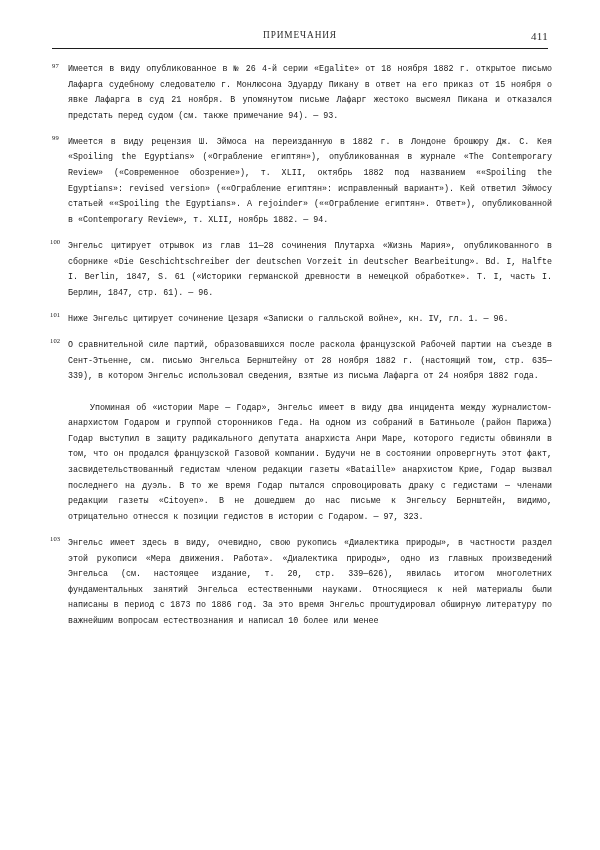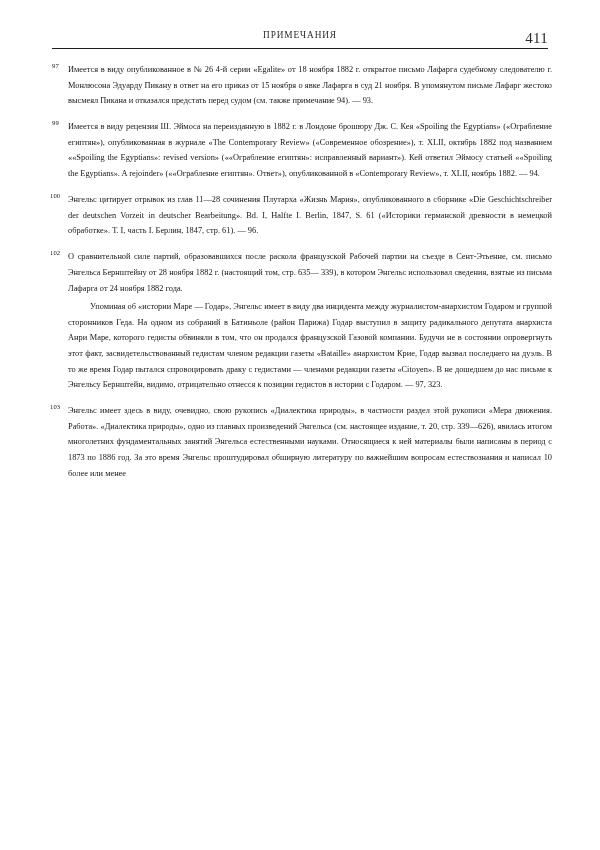--- a/index.html
+++ b/index.html
@@ -46,21 +46,21 @@
     text-align: center;
     font-size: 9.3px;
     letter-spacing: 0.9px;
     color: #2b2b2b;
     white-space: nowrap;
   }
   .head-folio {
     position: absolute;
     right: 0;
     top: 0;
-    font-size: 15px;
+    font-size: 11px;
     color: #2b2b2b;
     letter-spacing: 0.3px;
   }
   .head-rule {
     position: absolute;
     left: 52px;
     right: 52px;
     top: 48px;
     height: 1px;
     background: #1d1d1d;
@@ -94,24 +94,25 @@
   .note-body {
     font-size: 8.35px;
     line-height: 15.6px;
     text-align: justify;
     text-justify: inter-word;
     color: #161616;
     hyphens: manual;
   }
   .note-body p {
     margin: 0;
+    font-family: Liberation Mono, monospace;
   }
   .note-body p + p {
     text-indent: 22px;
-    margin-top: 3px;
+    margin-top: 16px;
   }
 </style>
 </head>
 <body>
 
 <div class="page">
 
   <div class="running-head">
     <div class="running-head-inner">
       <div class="head-title">ПРИМЕЧАНИЯ</div>
@@ -137,20 +138,26 @@
       </div>
     </div>
 
     <div class="note">
       <span class="note-num wide">100</span>
       <div class="note-body">
         <p>Энгельс цитирует отрывок из глав 11—28 сочинения Плутарха «Жизнь Мария», опубликованного в сборнике «Die Geschichtschreiber der deutschen Vorzeit in deutscher Bearbeitung». Bd. I, Halfte I. Berlin, 1847, S. 61 («Историки германской древности в немецкой обработке». Т. I, часть I. Берлин, 1847, стр. 61). — 96.</p>
       </div>
     </div>
 
+    <div class="note">
+      <span class="note-num wide">101</span>
+      <div class="note-body">
+        <p>Ниже Энгельс цитирует сочинение Цезаря «Записки о галльской войне», кн. IV, гл. 1. — 96.</p>
+      </div>
+    </div>
 
     <div class="note">
       <span class="note-num wide">102</span>
       <div class="note-body">
         <p>О сравнительной силе партий, образовавшихся после раскола французской Рабочей партии на съезде в Сент-Этьенне, см. письмо Энгельса Бернштейну от 28 ноября 1882 г. (настоящий том, стр. 635— 339), в котором Энгельс использовал сведения, взятые из письма Лафарга от 24 ноября 1882 года.</p>
         <p>Упоминая об «истории Маре — Годар», Энгельс имеет в виду два инцидента между журналистом-анархистом Годаром и группой сторонников Геда. На одном из собраний в Батиньоле (район Парижа) Годар выступил в защиту радикального депутата анархиста Анри Маре, которого гедисты обвиняли в том, что он продался французской Газовой компании. Будучи не в состоянии опровергнуть этот факт, засвидетельствованный гедистам членом редакции газеты «Bataille» анархистом Крие, Годар вызвал последнего на дуэль. В то же время Годар пытался спровоцировать драку с гедистами — членами редакции газеты «Citoyen». В не дошедшем до нас письме к Энгельсу Бернштейн, видимо, отрицательно отнесся к позиции гедистов в истории с Годаром. — 97, 323.</p>
       </div>
     </div>
 
     <div class="note">

